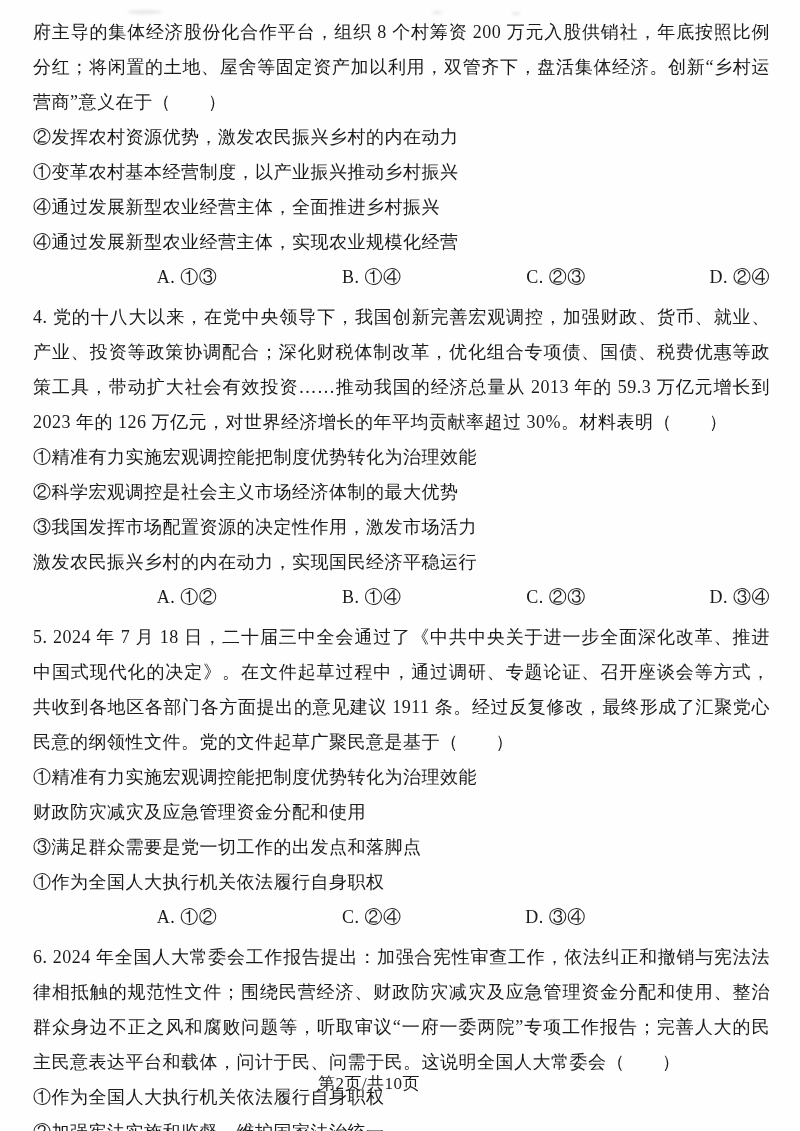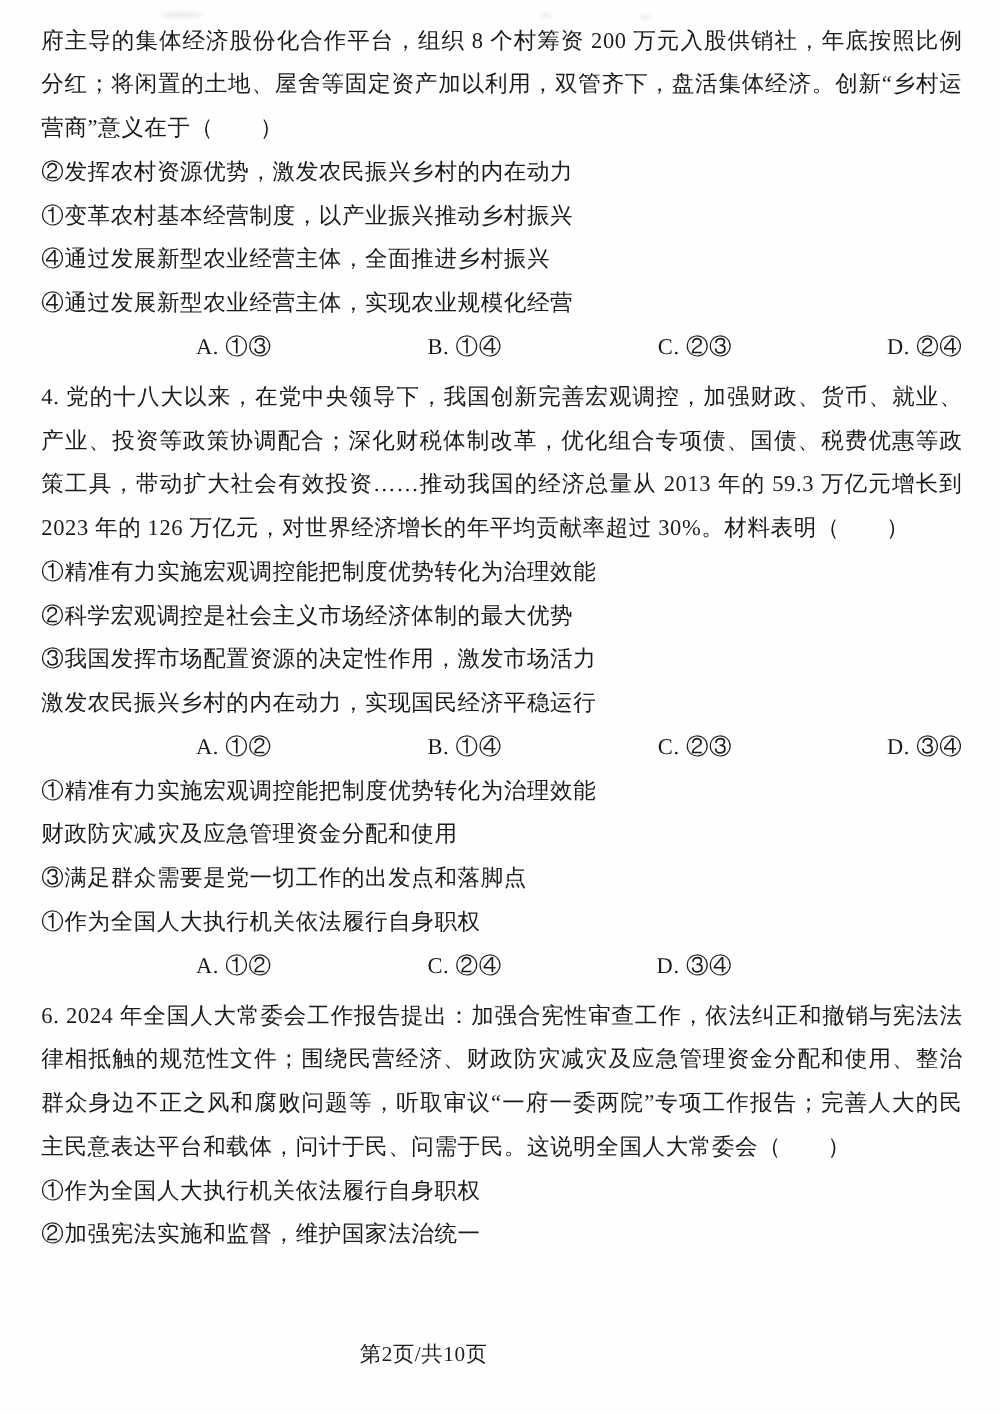--- a/index.html
+++ b/index.html
@@ -51,20 +51,21 @@
   }
   .footer {
     position: absolute;
     left: 0;
     top: 1066px;
     width: 678px;
     text-align: center;
     font-size: 17px;
     line-height: 35px;
     letter-spacing: 0.5px;
+    padding-left: 30px;
   }
   .scan-smudge {
     position: absolute;
     background: #bdbdbd;
     opacity: 0.35;
     border-radius: 50%;
     filter: blur(1.5px);
   }
   .s1 { left: 128px; top: 10px; width: 34px; height: 4px; }
   .s2 { left: 432px; top: 11px; width: 10px; height: 3px; }
@@ -97,20 +98,21 @@
     <p class="line">②科学宏观调控是社会主义市场经济体制的最大优势</p>
     <p class="line">③我国发挥市场配置资源的决定性作用，激发市场活力</p>
     <p class="line">激发农民振兴乡村的内在动力，实现国民经济平稳运行</p>
     <div class="options">
       <span class="opt">A. ①②</span>
       <span class="opt">B. ①④</span>
       <span class="opt">C. ②③</span>
       <span class="opt">D. ③④</span>
     </div>
 
+    <p class="para qstart">5. 2024 年 7 月 18 日，二十届三中全会通过了《中共中央关于进一步全面深化改革、推进中国式现代化的决定》。在文件起草过程中，通过调研、专题论证、召开座谈会等方式，共收到各地区各部门各方面提出的意见建议 1911 条。经过反复修改，最终形成了汇聚党心民意的纲领性文件。党的文件起草广聚民意是基于（　　）</p>
     <p class="line">①精准有力实施宏观调控能把制度优势转化为治理效能</p>
     <p class="line">财政防灾减灾及应急管理资金分配和使用</p>
     <p class="line">③满足群众需要是党一切工作的出发点和落脚点</p>
     <p class="line">①作为全国人大执行机关依法履行自身职权</p>
     <div class="options">
       <span class="opt">A. ①②</span>
       <span class="opt">C. ②④</span>
       <span class="opt">D. ③④</span>
     </div>
 

